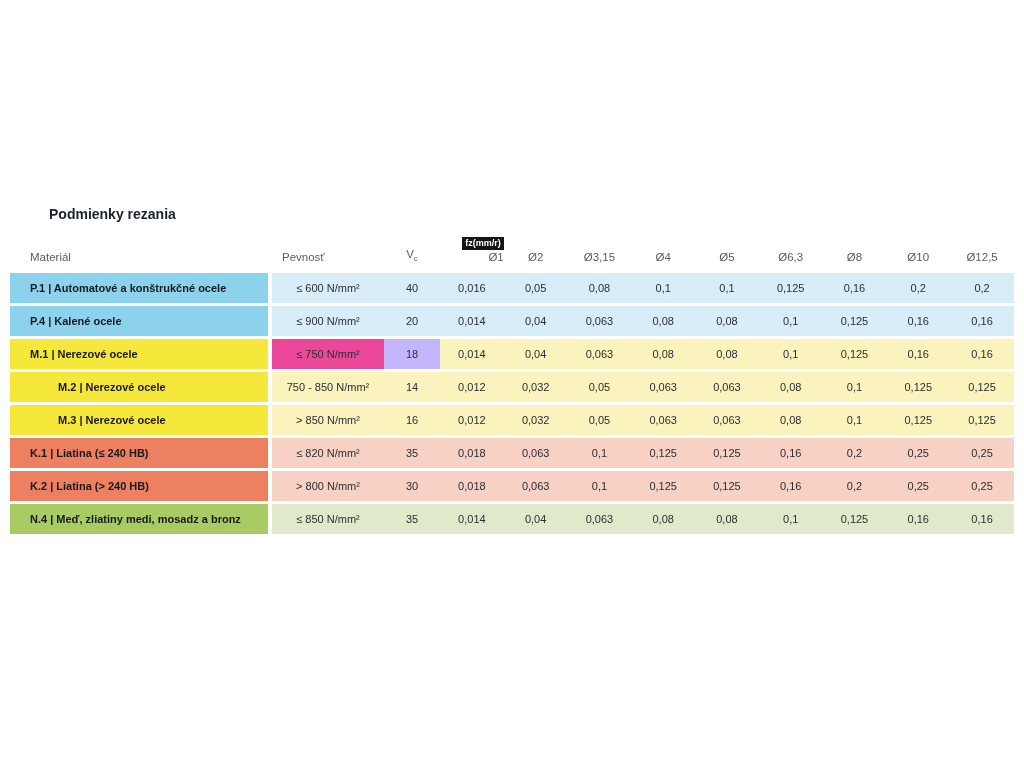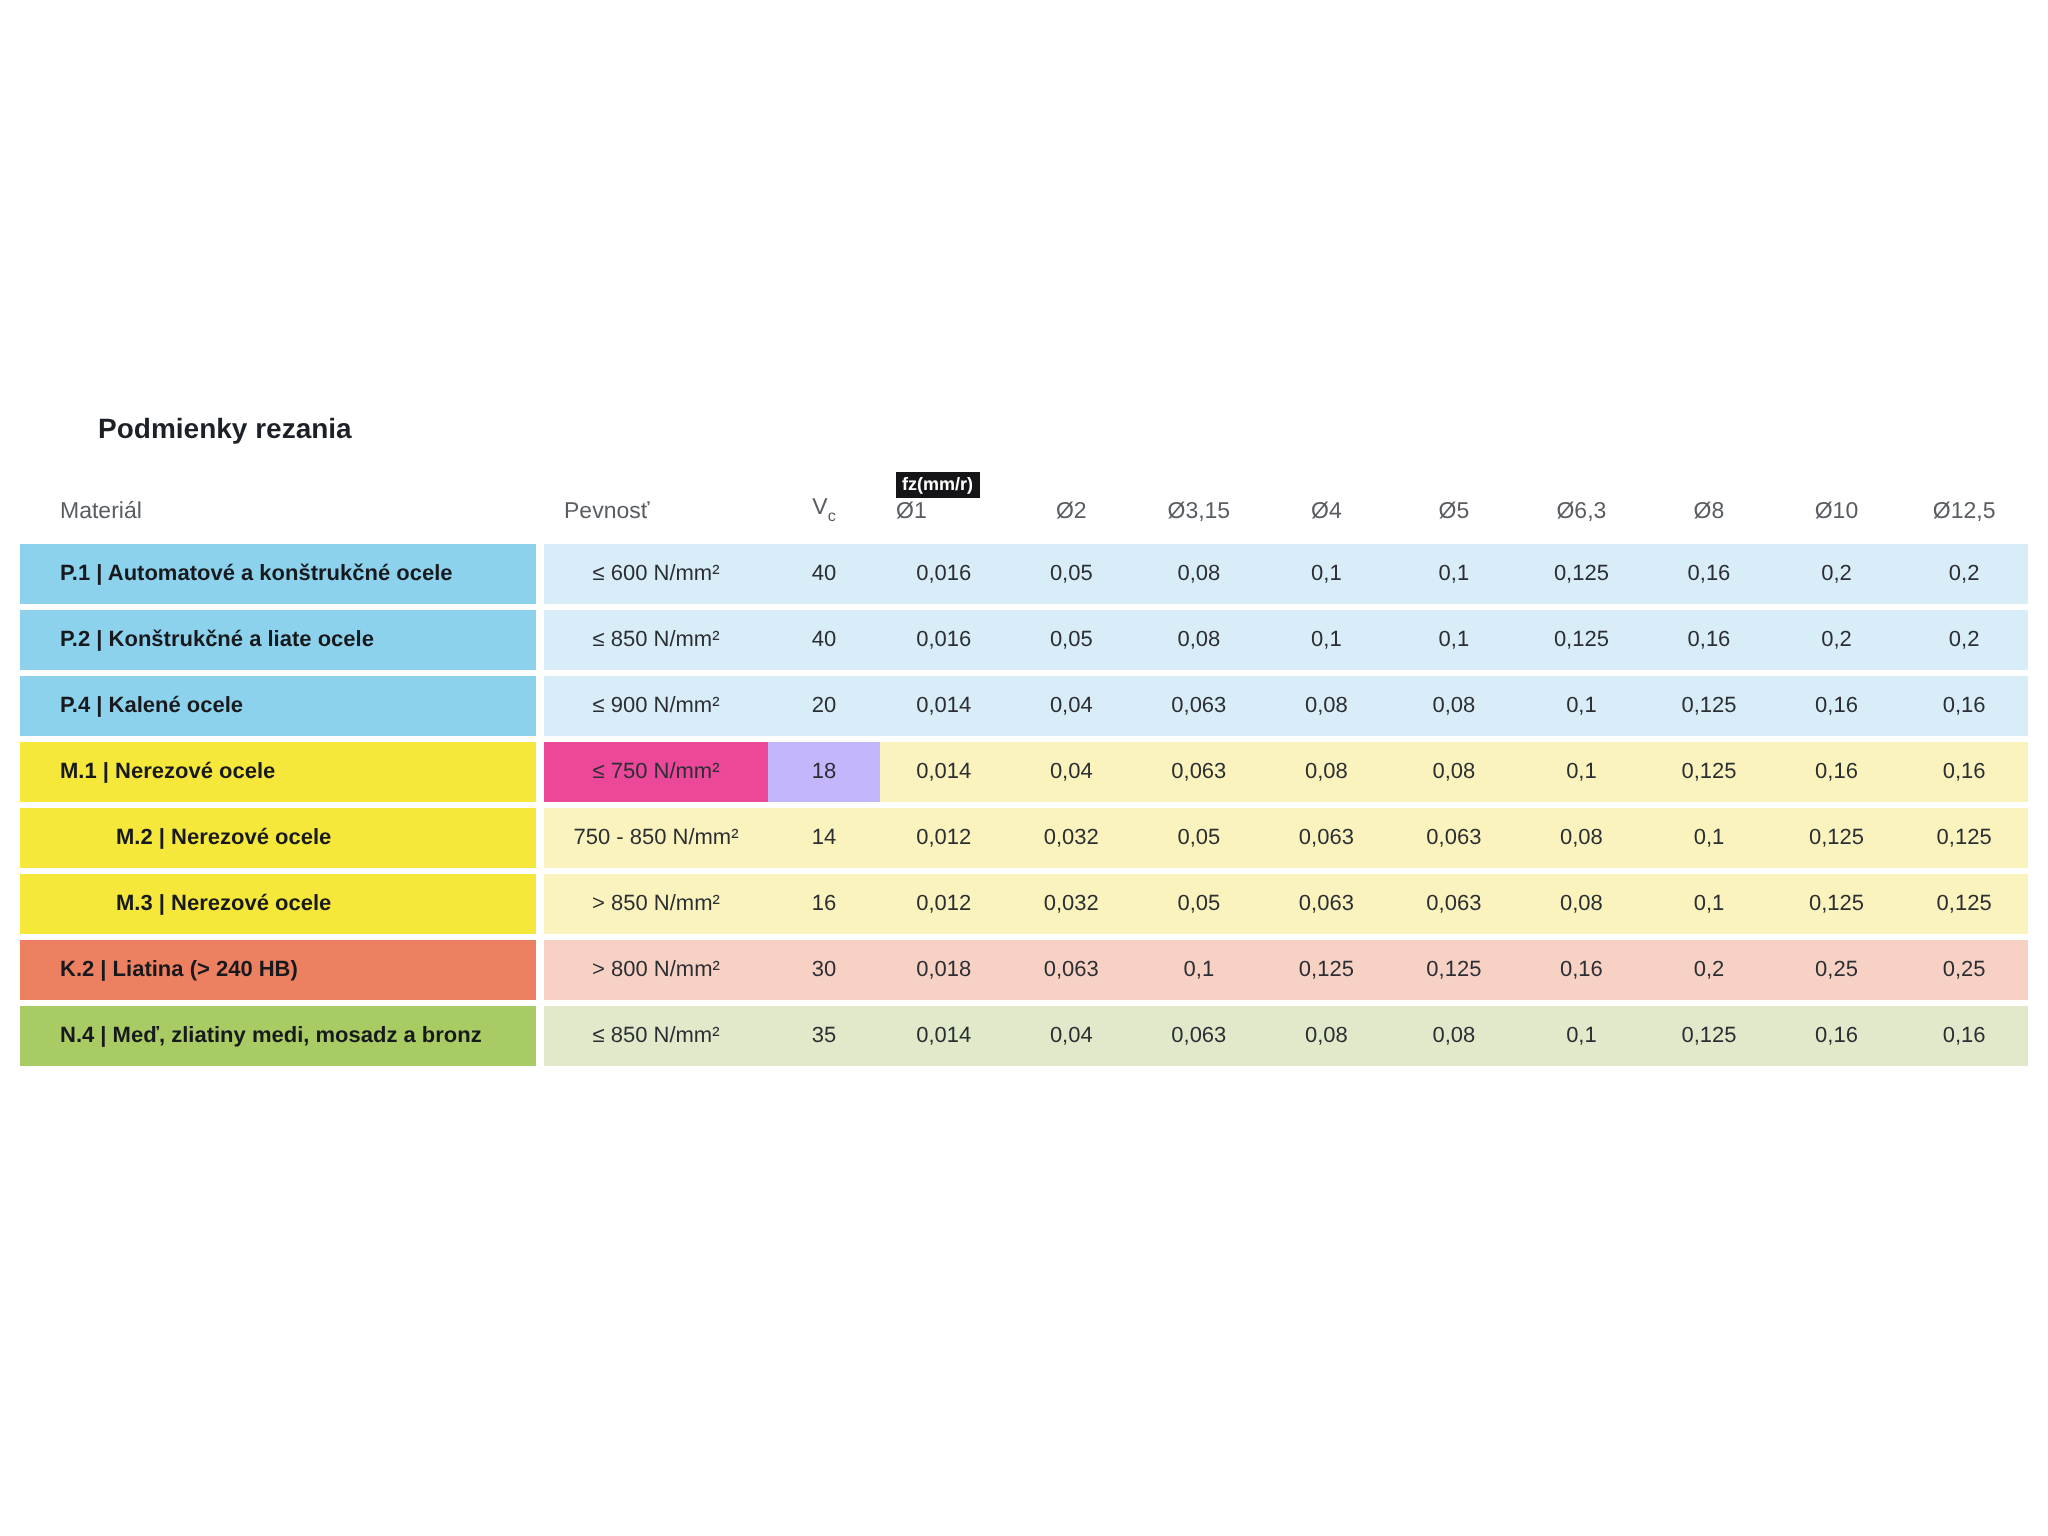--- a/index.html
+++ b/index.html
@@ -12,21 +12,21 @@
   table.tbl{
     margin:11px 0 0 2px;width:1004px;
     border-collapse:separate;border-spacing:0 3px;table-layout:fixed;
   }
   th{font-weight:400;color:#585d62;font-size:11.5px;vertical-align:bottom;padding:0 0 7px 0;}
   .th-material{text-align:left;padding-left:20px;}
   .th-strength{text-align:left;padding-left:10px;}
   .th-vc{}
   .th-vc sub{font-size:8px;}
   .th-dia{text-align:center;}
-  .th-dia.first{text-align:left;padding-left:8px;}
+  .th-dia.first{text-align:right;padding-left:8px;}
   .badge{
     display:inline-block;background:#151518;color:#ffffff;
     font-size:9px;font-weight:700;padding:2px 3px;line-height:1;margin-bottom:1px;
   }
   td{height:28px;font-size:11px;color:#2b2e33;vertical-align:middle;}
   td.material{
     font-weight:700;color:#17191d;text-align:left;
     padding-left:20px;border-right:4px solid #ffffff;
   }
   td.strength, td.vc, td.fzv{text-align:center;}
@@ -56,34 +56,20 @@
           <th class="th-dia">Ø6,3</th>
           <th class="th-dia">Ø8</th>
           <th class="th-dia">Ø10</th>
           <th class="th-dia">Ø12,5</th>
         </tr>
     </thead>
     <tbody id="tbody">
         <tr>
           <td class="material" style="background: rgb(141, 210, 237);">P.1 | Automatové a konštrukčné ocele</td>
           <td class="strength" style="background: rgb(216, 237, 248);">≤ 600 N/mm²</td>
-          <td class="vc" style="background: rgb(216, 237, 248);">40</td>
-          <td class="fzv" style="background: rgb(216, 237, 248);">0,016</td>
-          <td class="fzv" style="background: rgb(216, 237, 248);">0,05</td>
-          <td class="fzv" style="background: rgb(216, 237, 248);">0,08</td>
-          <td class="fzv" style="background: rgb(216, 237, 248);">0,1</td>
-          <td class="fzv" style="background: rgb(216, 237, 248);">0,1</td>
-          <td class="fzv" style="background: rgb(216, 237, 248);">0,125</td>
-          <td class="fzv" style="background: rgb(216, 237, 248);">0,16</td>
-          <td class="fzv" style="background: rgb(216, 237, 248);">0,2</td>
-          <td class="fzv" style="background: rgb(216, 237, 248);">0,2</td>
-        </tr>
-        <tr>
-          <td class="material" style="background: rgb(141, 210, 237);">P.2 | Konštrukčné a liate ocele</td>
-          <td class="strength" style="background: rgb(216, 237, 248);">≤ 850 N/mm²</td>
           <td class="vc" style="background: rgb(216, 237, 248);">40</td>
           <td class="fzv" style="background: rgb(216, 237, 248);">0,016</td>
           <td class="fzv" style="background: rgb(216, 237, 248);">0,05</td>
           <td class="fzv" style="background: rgb(216, 237, 248);">0,08</td>
           <td class="fzv" style="background: rgb(216, 237, 248);">0,1</td>
           <td class="fzv" style="background: rgb(216, 237, 248);">0,1</td>
           <td class="fzv" style="background: rgb(216, 237, 248);">0,125</td>
           <td class="fzv" style="background: rgb(216, 237, 248);">0,16</td>
           <td class="fzv" style="background: rgb(216, 237, 248);">0,2</td>
           <td class="fzv" style="background: rgb(216, 237, 248);">0,2</td>
@@ -138,20 +124,34 @@
           <td class="fzv" style="background: rgb(250, 243, 189);">0,032</td>
           <td class="fzv" style="background: rgb(250, 243, 189);">0,05</td>
           <td class="fzv" style="background: rgb(250, 243, 189);">0,063</td>
           <td class="fzv" style="background: rgb(250, 243, 189);">0,063</td>
           <td class="fzv" style="background: rgb(250, 243, 189);">0,08</td>
           <td class="fzv" style="background: rgb(250, 243, 189);">0,1</td>
           <td class="fzv" style="background: rgb(250, 243, 189);">0,125</td>
           <td class="fzv" style="background: rgb(250, 243, 189);">0,125</td>
         </tr>
         <tr>
+          <td class="material" style="background: rgb(238, 128, 98);">K.1 | Liatina (≤ 240 HB)</td>
+          <td class="strength" style="background: rgb(247, 209, 196);">≤ 820 N/mm²</td>
+          <td class="vc" style="background: rgb(247, 209, 196);">35</td>
+          <td class="fzv" style="background: rgb(247, 209, 196);">0,018</td>
+          <td class="fzv" style="background: rgb(247, 209, 196);">0,063</td>
+          <td class="fzv" style="background: rgb(247, 209, 196);">0,1</td>
+          <td class="fzv" style="background: rgb(247, 209, 196);">0,125</td>
+          <td class="fzv" style="background: rgb(247, 209, 196);">0,125</td>
+          <td class="fzv" style="background: rgb(247, 209, 196);">0,16</td>
+          <td class="fzv" style="background: rgb(247, 209, 196);">0,2</td>
+          <td class="fzv" style="background: rgb(247, 209, 196);">0,25</td>
+          <td class="fzv" style="background: rgb(247, 209, 196);">0,25</td>
+        </tr>
+        <tr>
           <td class="material" style="background: rgb(238, 128, 98);">K.2 | Liatina (&gt; 240 HB)</td>
           <td class="strength" style="background: rgb(247, 209, 196);">&gt; 800 N/mm²</td>
           <td class="vc" style="background: rgb(247, 209, 196);">30</td>
           <td class="fzv" style="background: rgb(247, 209, 196);">0,018</td>
           <td class="fzv" style="background: rgb(247, 209, 196);">0,063</td>
           <td class="fzv" style="background: rgb(247, 209, 196);">0,1</td>
           <td class="fzv" style="background: rgb(247, 209, 196);">0,125</td>
           <td class="fzv" style="background: rgb(247, 209, 196);">0,125</td>
           <td class="fzv" style="background: rgb(247, 209, 196);">0,16</td>
           <td class="fzv" style="background: rgb(247, 209, 196);">0,2</td>

